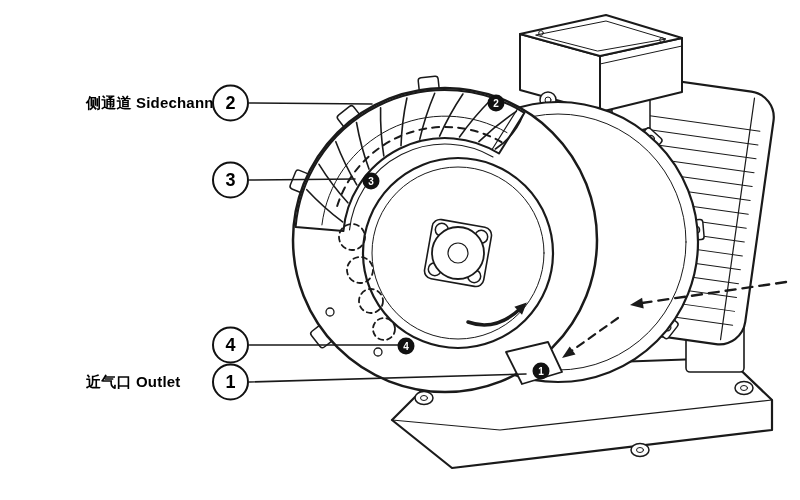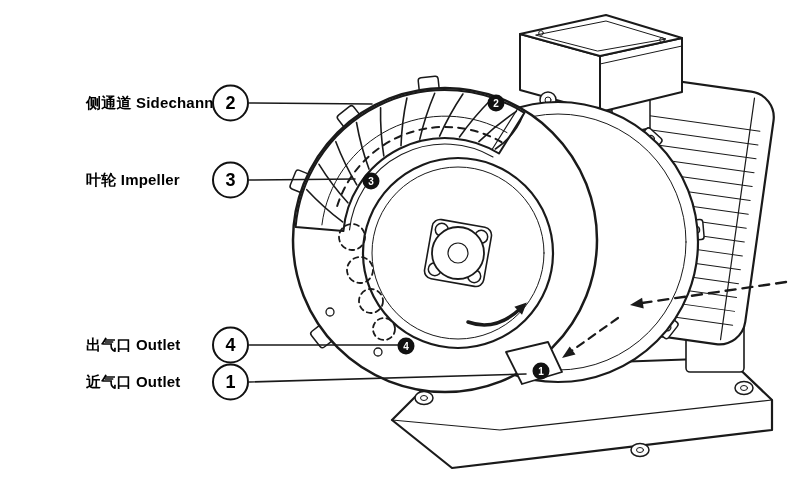--- a/index.html
+++ b/index.html
@@ -176,24 +176,22 @@
       <line x1="249.5" y1="103" x2="372" y2="104"></line>
       <line x1="249.5" y1="180" x2="355" y2="179"></line>
       <line x1="249.5" y1="345" x2="401" y2="345"></line>
       <line x1="249.5" y1="382" x2="526" y2="374"></line>
     </g>
   </svg>
 
   <div class="callout-text" style="top:103px">侧通道 Sidechannel</div>
   <div class="callout-circle" style="top:103px">2</div>
 
-  <div class="callout-text" style="top:180px">叶轮 Impeller</div>
   <div class="callout-circle" style="top:180px">3</div>
 
-  <div class="callout-text" style="top:345px">出气口 Outlet</div>
   <div class="callout-circle" style="top:345px">4</div>
 
   <div class="callout-text" style="top:382px">近气口 Outlet</div>
   <div class="callout-circle" style="top:382px">1</div>
 
   <div class="part-marker" style="left:496px;top:103px">2</div>
   <div class="part-marker" style="left:371px;top:181px">3</div>
   <div class="part-marker" style="left:406px;top:346px">4</div>
   <div class="part-marker" style="left:541px;top:371px">1</div>
 

